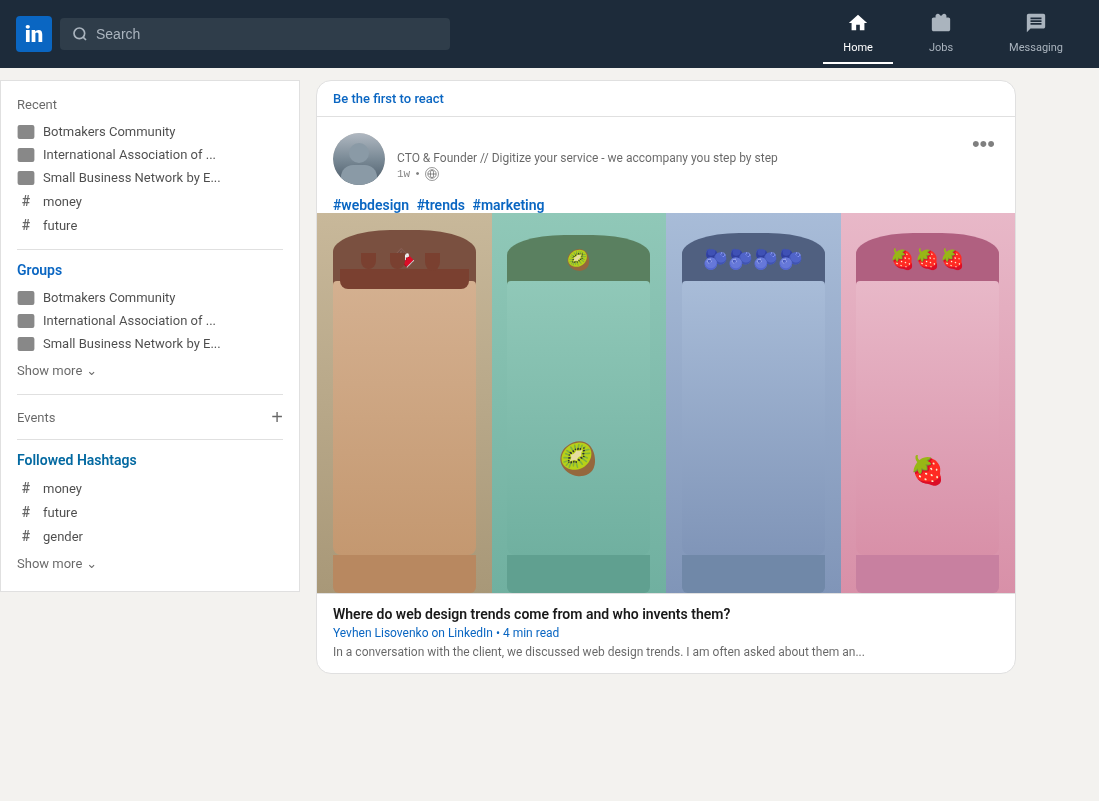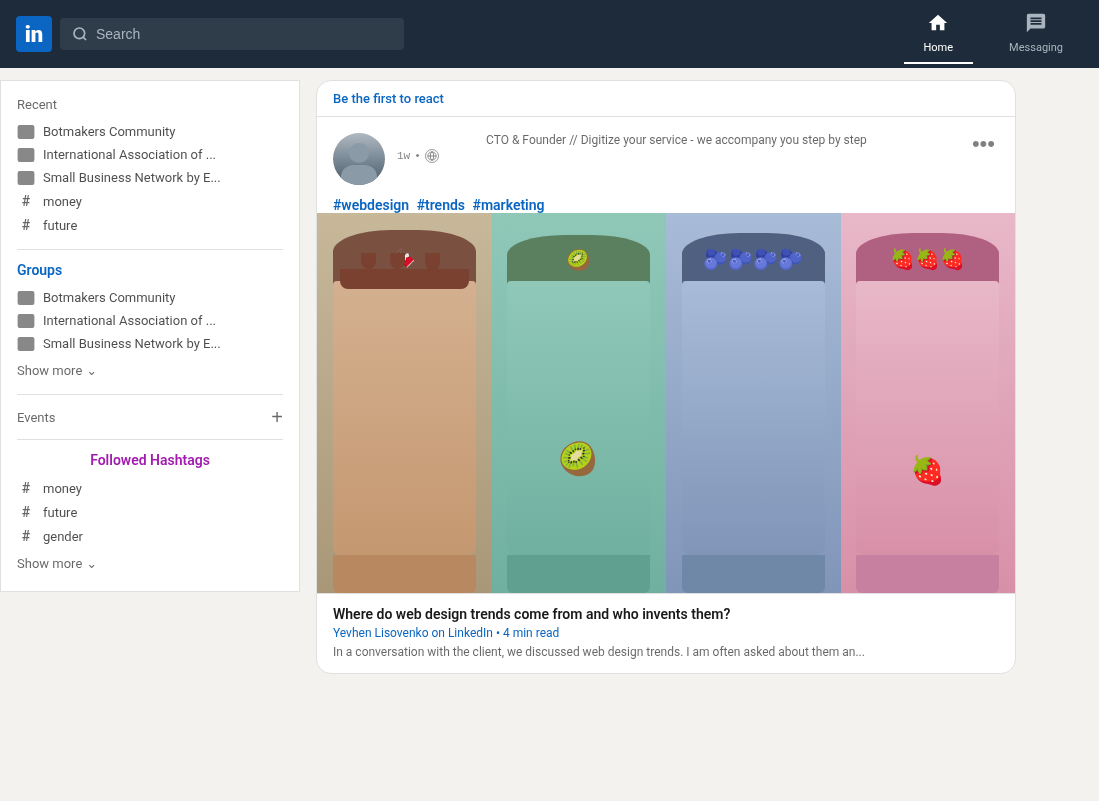--- a/index.html
+++ b/index.html
@@ -26,21 +26,21 @@
       font-size: 22px;
       flex-shrink: 0;
       margin-right: 8px;
     }
     .search-bar {
       display: flex;
       align-items: center;
       background: #2f3d4a;
       border-radius: 4px;
       padding: 8px 12px;
-      width: 344px;
+      width: 390px;
       margin-right: auto;
     }
     .search-bar input {
       background: transparent;
       border: none;
       outline: none;
       color: #aab4be;
       font-size: 14px;
       width: 100%;
     }
@@ -143,23 +143,22 @@
       color: rgba(0,0,0,0.6);
       font-size: 20px;
       cursor: pointer;
       background: none;
       border: none;
       line-height: 1;
     }
     .followed-title {
       font-size: 14px;
       font-weight: 600;
-      color: #a21caf;
+      color: #0369a1;
       margin-bottom: 8px;
-      text-align: center;
     }
 
     
     .main-feed {
       flex: 1;
       max-width: 700px;
     }
     .post-card {
       background: white;
       border-radius: 15px;
@@ -219,22 +218,21 @@
       color: rgba(0,0,0,0.9);
     }
     .connection-badge {
       color: #0a66c2;
       font-size: 12px;
       font-weight: 400;
     }
     .author-title {
       font-size: 12px;
       color: rgba(0,0,0,0.6);
-      margin-top: 0;
-      text-align: center;
+      margin-top: 18px;
     }
     .post-time-row {
       display: flex;
       align-items: center;
       gap: 4px;
       font-size: 11px;
       color: rgba(0,0,0,0.5);
       margin-top: 2px;
       font-family: Liberation Mono, monospace;
     }
@@ -359,20 +357,28 @@
       <span class="nav-icon">
         <svg width="22" height="22" viewBox="0 0 24 24" fill="white">
             <path d="M10 20v-6h4v6h5v-8h3L12 3 2 12h3v8z"></path>
           </svg>
       </span>
       <span>Home</span>
     </a>
     <a class="nav-item">
       <span class="nav-icon">
         <svg width="22" height="22" viewBox="0 0 24 24" fill="#aab4be">
+            <path d="M20 6h-2.18c.07-.44.18-.86.18-1.3C18 2.99 16.81 2 15.5 2c-.98 0-1.6.45-2.08.9L12 4.43l-1.42-1.53C10.1 2.45 9.48 2 8.5 2 7.19 2 6 2.99 6 4.7c0 .44.1.86.18 1.3H4c-1.1 0-2 .9-2 2v11c0 1.1.9 2 2 2h16c1.1 0 2-.9 2-2V8c0-1.1-.9-2-2-2z"></path>
+          </svg>
+      </span>
+      <span>Jobs</span>
+    </a>
+    <a class="nav-item">
+      <span class="nav-icon">
+        <svg width="22" height="22" viewBox="0 0 24 24" fill="#aab4be">
             <path d="M20 2H4c-1.1 0-1.99.9-1.99 2L2 22l4-4h14c1.1 0 2-.9 2-2V4c0-1.1-.9-2-2-2zm-2 12H6v-2h12v2zm0-3H6V9h12v2zm0-3H6V6h12v2z"></path>
           </svg>
       </span>
       <span>Messaging</span>
     </a>
   </nav>
 </header>
 
 <div class="page-body">
 

